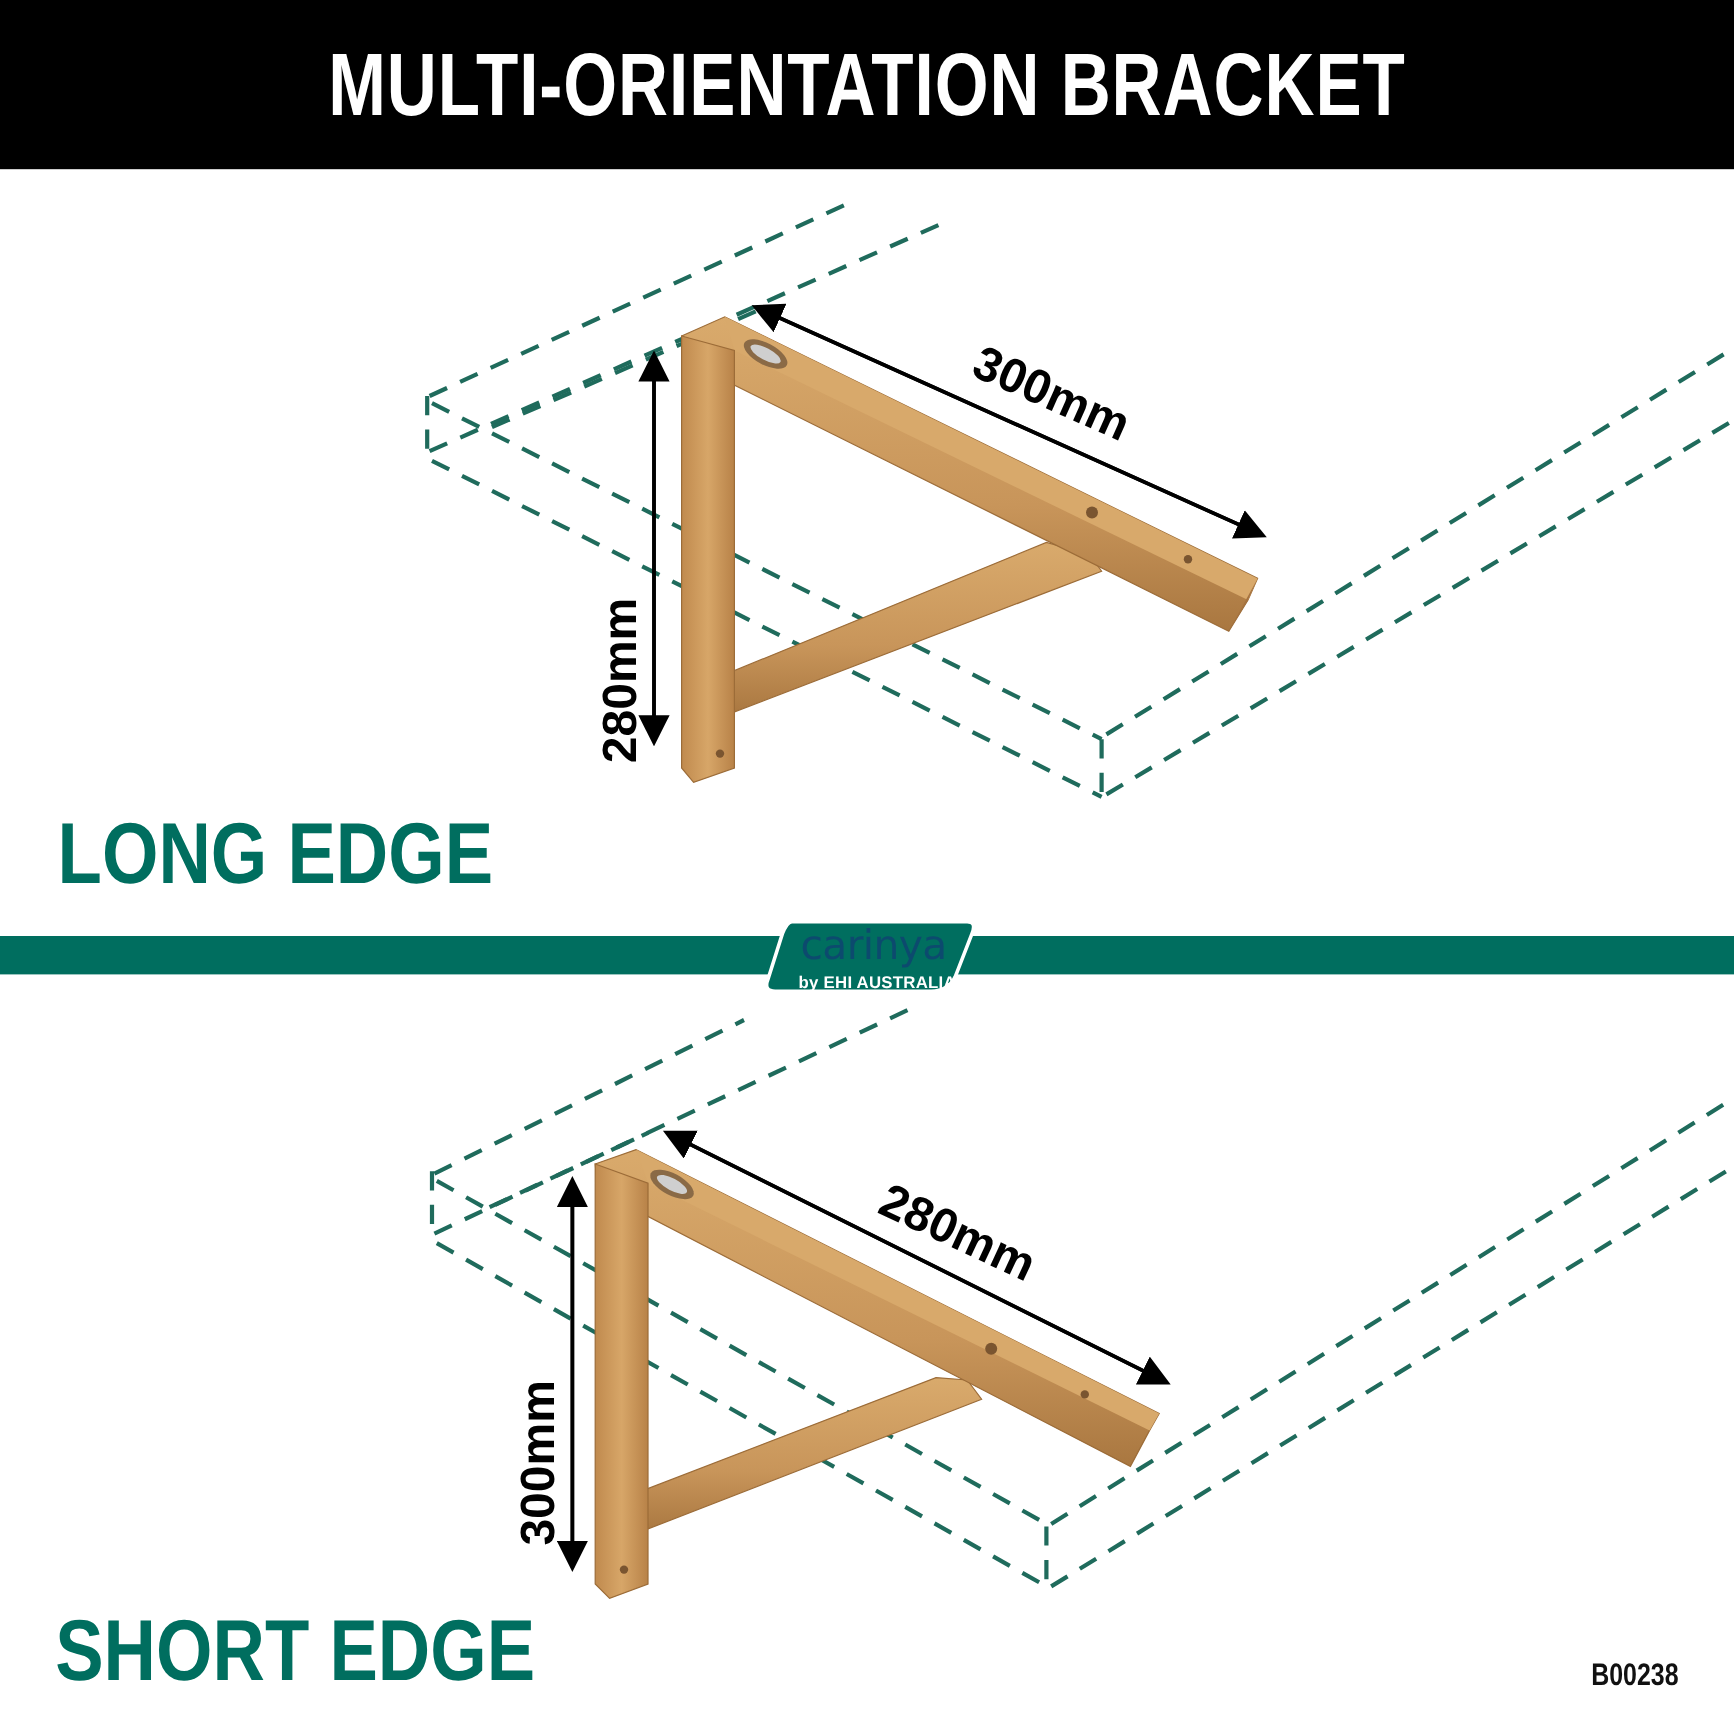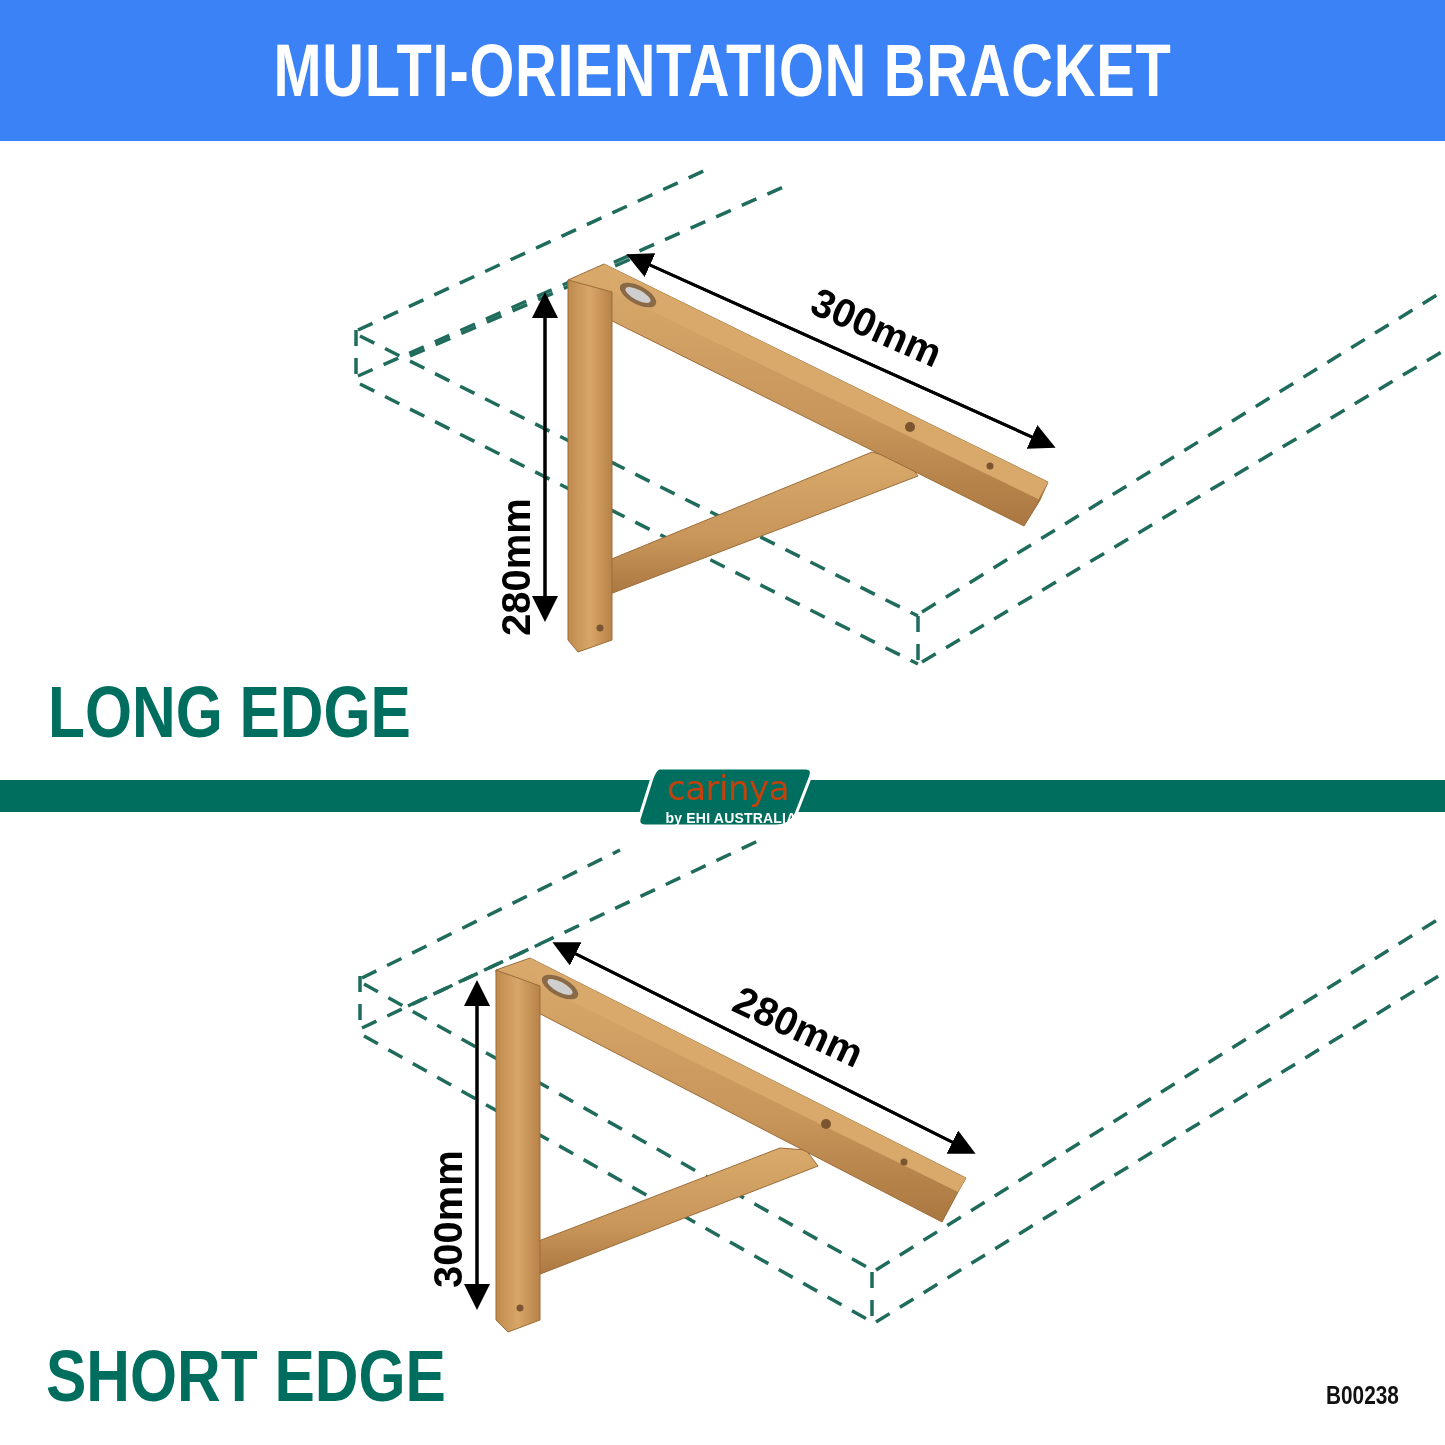--- a/index.html
+++ b/index.html
@@ -1,24 +1,24 @@
 <!DOCTYPE html>
 <html><head>
 <meta charset="utf-8">
 <style>
   html, body { margin:0; padding:0; background:#ffffff; }
   body { width:1445px; height:1445px; position:relative; overflow:hidden; font-family:"Liberation Sans", sans-serif; }
-  .header { position:absolute; left:0; top:0; width:1445px; height:141px; background:#3b82f6; }
+  .header { position:absolute; left:0; top:0; width:1445px; height:141px; background:#000000; }
   .header-title { position:absolute; left:0; top:0; width:1445px; height:141px; display:flex; align-items:center; justify-content:center;
     color:#ffffff; font-family:"Liberation Sans", sans-serif; font-weight:bold; font-size:74px; letter-spacing:1px;
     transform:scaleX(0.78); transform-origin:center; }
   .divider { position:absolute; left:0; top:780px; width:1445px; height:32px; background:#006e5f; }
   .logo { position:absolute; left:636px; top:764px; width:176px; height:64px; }
   .logo-bg { position:absolute; left:0; top:0; width:176px; height:64px; }
-  .logo-text { position:absolute; left:12px; top:4px; width:160px; text-align:center; color:#c2410c; font-family:"DejaVu Sans", sans-serif; font-size:34px; letter-spacing:-0.5px; }
+  .logo-text { position:absolute; left:12px; top:4px; width:160px; text-align:center; color:#0c4a6e; font-family:"DejaVu Sans", sans-serif; font-size:34px; letter-spacing:-0.5px; }
   .logo-sub { position:absolute; left:20px; top:46px; width:150px; text-align:center; color:#ffffff; font-family:"Liberation Sans", sans-serif; font-weight:bold; font-size:14px; letter-spacing:0.2px; }
   .section-label { position:absolute; color:#006e5f; font-family:"Liberation Sans", sans-serif; font-weight:bold; font-size:72px; line-height:1; transform:scaleX(0.84); transform-origin:left center; white-space:nowrap; }
   .long-label { left:48px; top:676px; }
   .short-label { left:46px; top:1340px; }
   .sku { position:absolute; left:1326px; top:1380px; color:#111; font-family:"Liberation Sans", sans-serif; font-weight:bold; font-size:26px; transform:scaleX(0.8); transform-origin:left center; }
   svg.diagram { position:absolute; left:0; top:0; }
   .dim { font-family:"Liberation Sans", sans-serif; font-weight:bold; font-size:40px; fill:#000; }
 </style>
 </head>
 <body>

